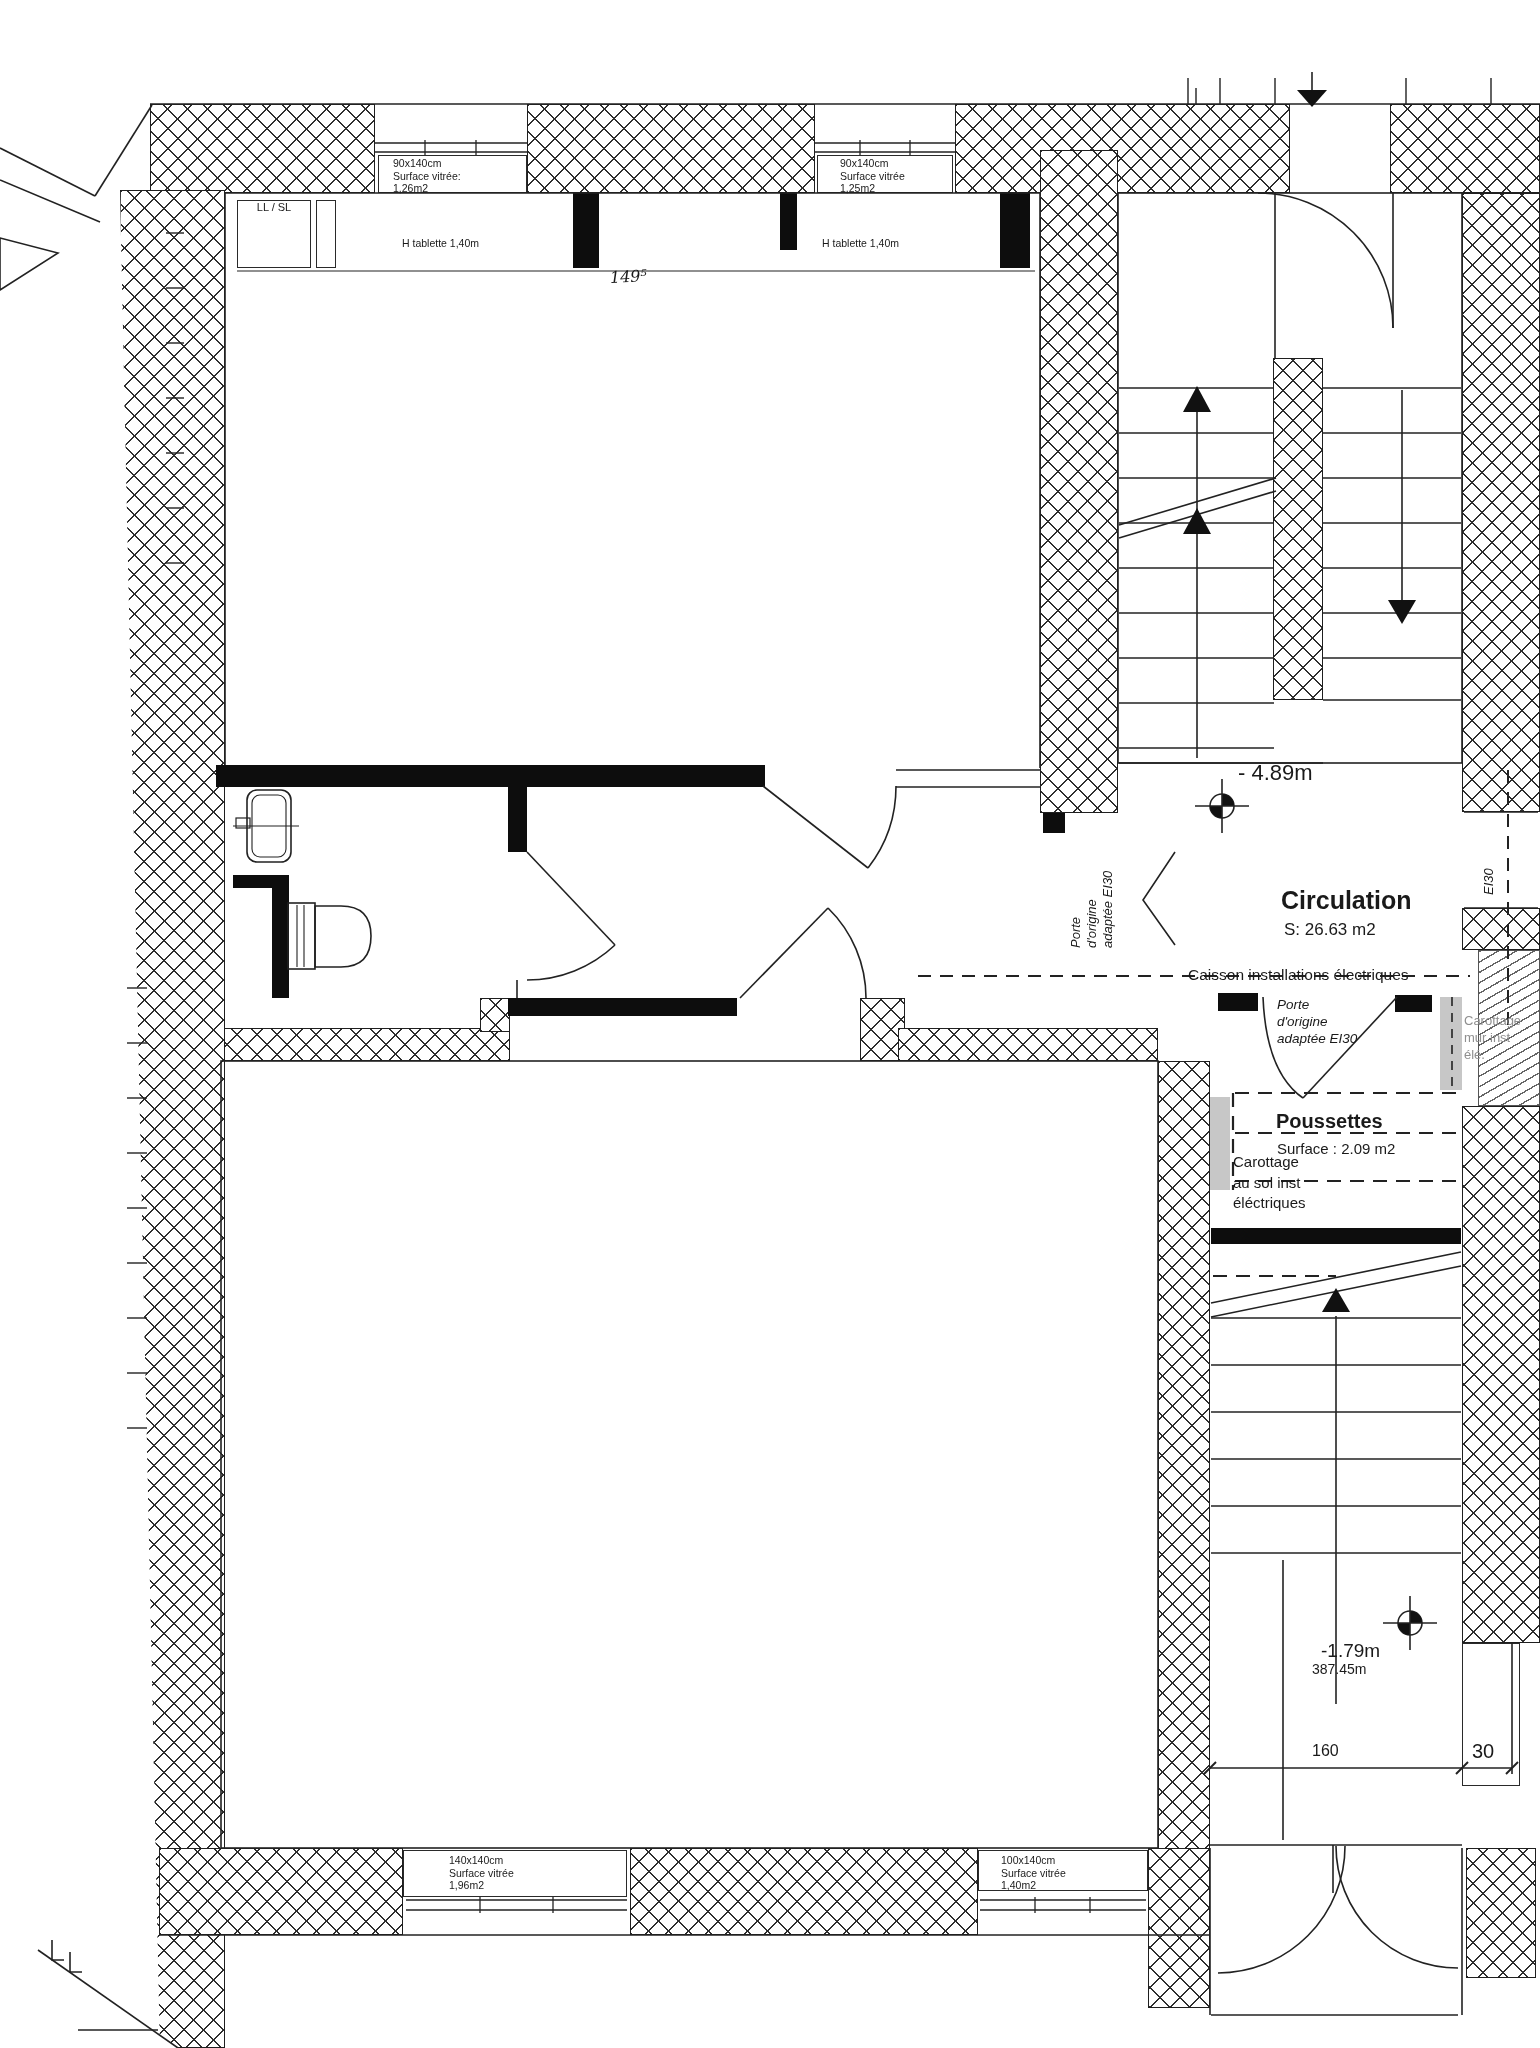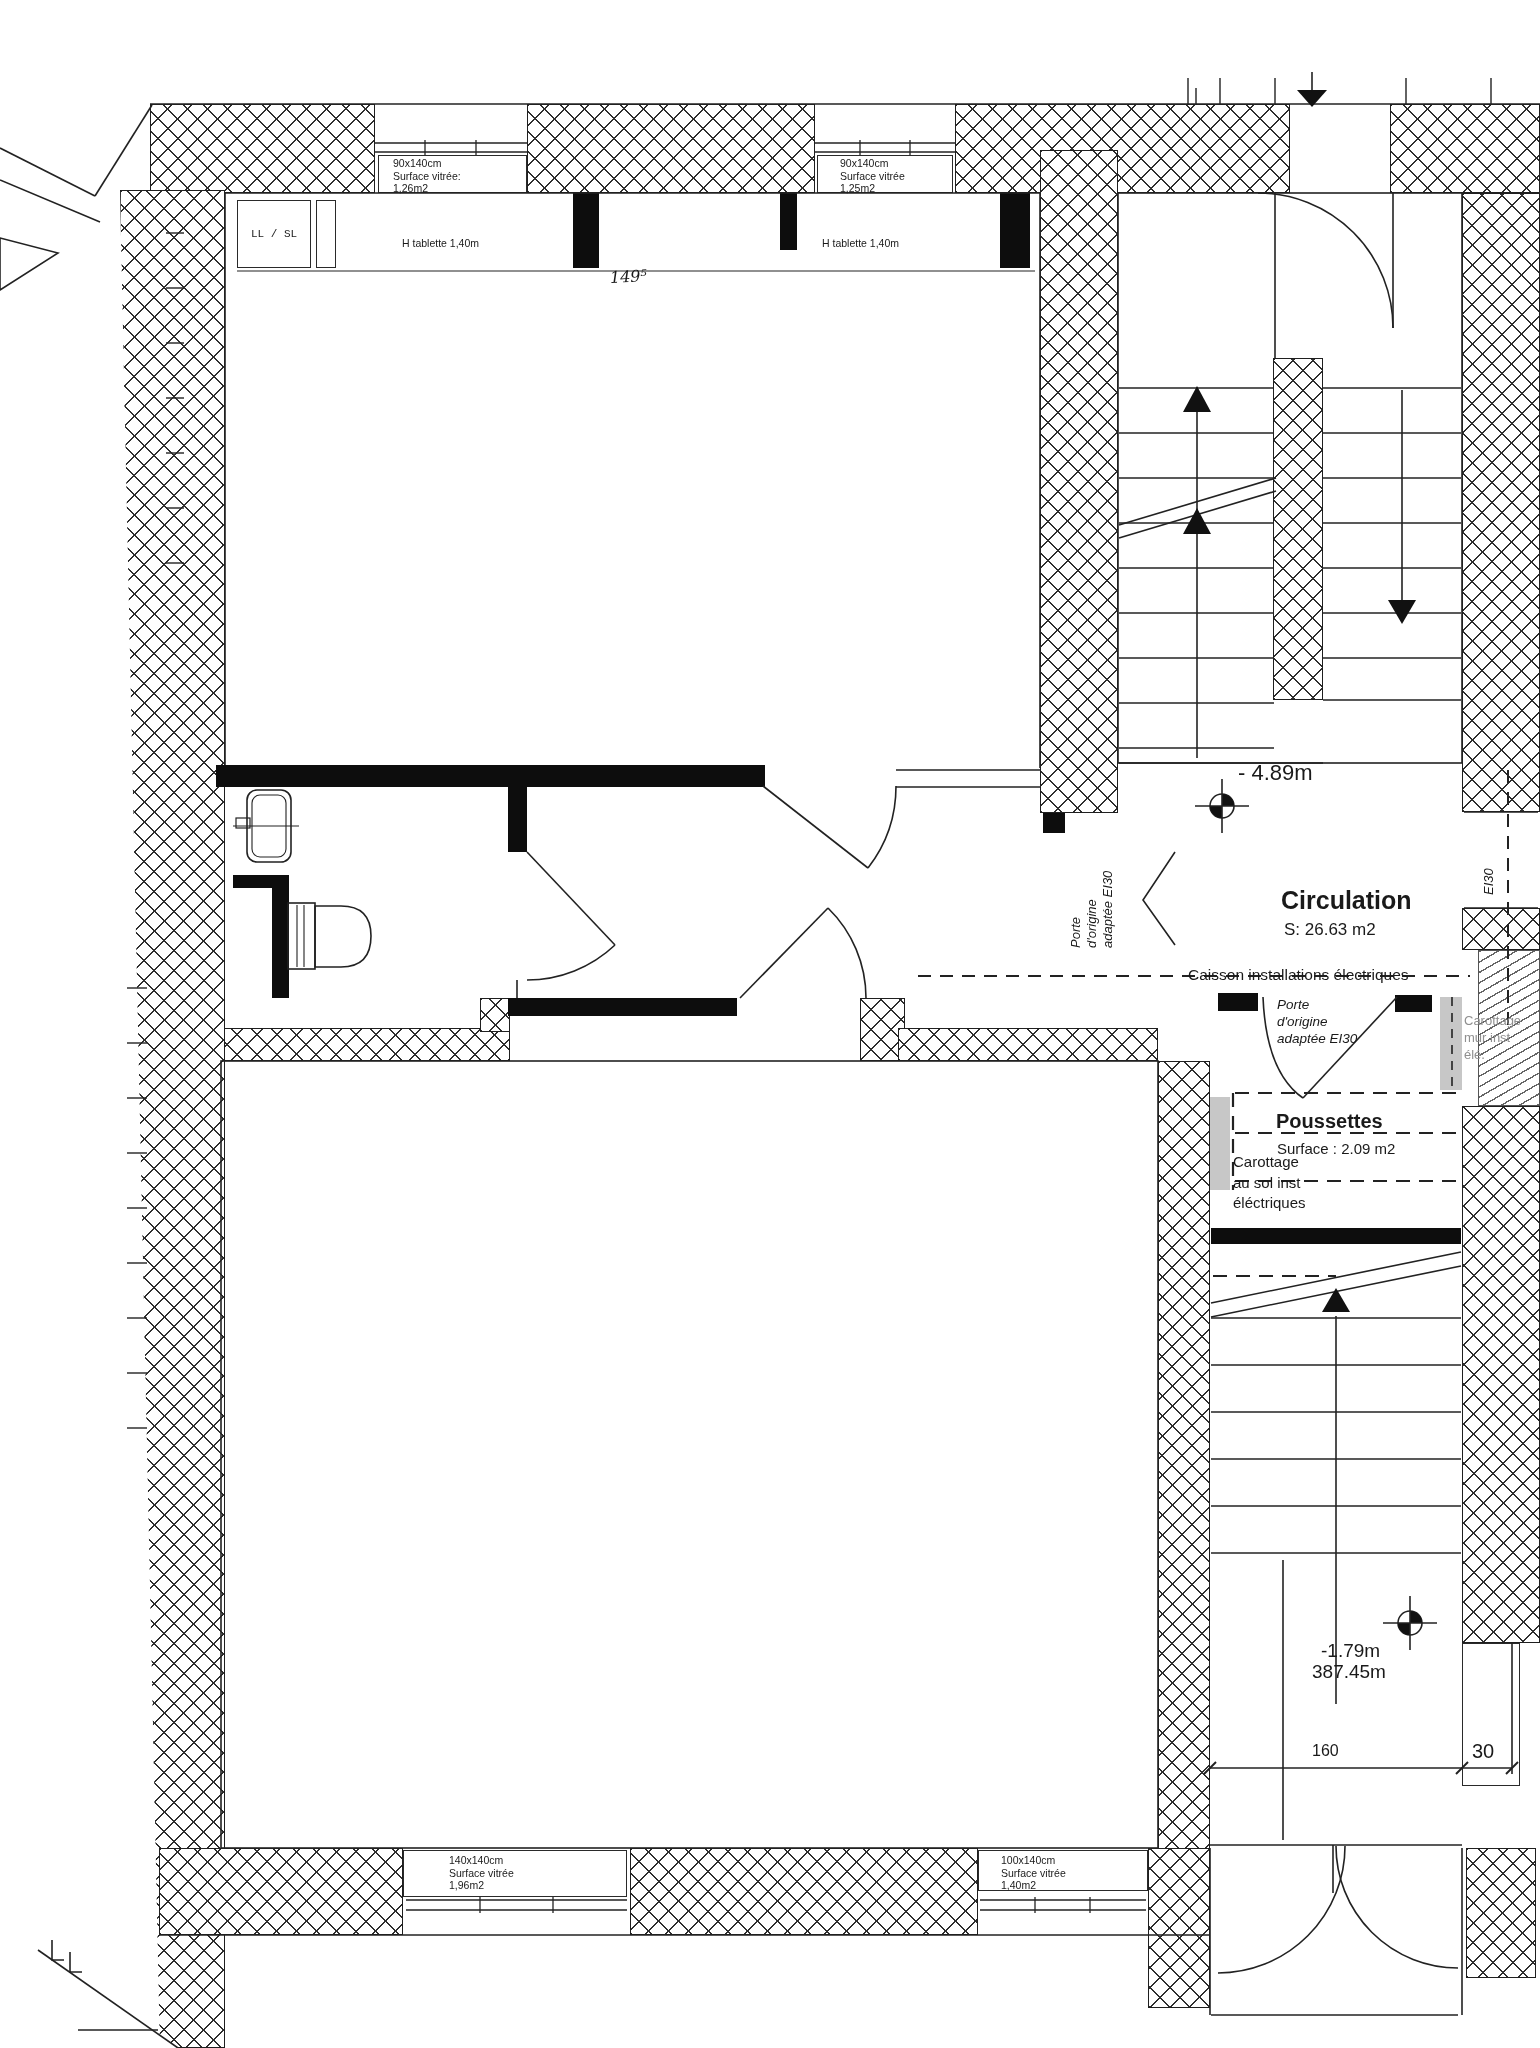--- a/index.html
+++ b/index.html
@@ -9,21 +9,21 @@
       background-image:repeating-linear-gradient(45deg,#2e2e2e 0 1.4px,transparent 1.4px 14px),
                        repeating-linear-gradient(135deg,#2e2e2e 0 1.4px,transparent 1.4px 14px);}
   .hd{position:absolute;box-sizing:border-box;border:1.4px solid #555;background-color:#fff;
       background-image:repeating-linear-gradient(150deg,#666 0 1.4px,transparent 1.4px 9px);}
   .bar{position:absolute;background:#0d0d0d;}
   .grey{position:absolute;background:#c7c7c7;}
   .box{position:absolute;box-sizing:border-box;border:1.3px solid #2a2a2a;background:#fff;}
   .lbl{position:absolute;white-space:nowrap;line-height:1.15;}
   .sm{font-size:10.5px;line-height:12.5px;}
   .it{font-style:italic;}
-  .ctr{display:flex;align-items:center;justify-content:center;font-family:Liberation Mono, monospace;}
+  .ctr{display:flex;align-items:flex-start;justify-content:center;}
   svg{position:absolute;left:0;top:0;}
   .gtx{color:#8f8f8f;}
 </style>
 </head>
 <body>
 
 <div id="plan">
 
   <div class="hx" style="left:150px;top:104px;width:225px;height:89px"></div>
   <div class="hx" style="left:527px;top:104px;width:288px;height:89px"></div>
@@ -326,18 +326,18 @@
   <div class="lbl" style="left:1276px;top:1110px;font-size:20px;font-weight:bold">Poussettes</div>
   <div class="lbl" style="left:1277px;top:1140px;font-size:15px">Surface : 2.09 m2</div>
 
   <div class="lbl" style="left:1233px;top:1152px;font-size:15px;line-height:20.5px">
     <span style="display:block">Carottage</span>
     <span style="display:block">au sol inst</span>
     <span style="display:block">éléctriques</span>
   </div>
 
   <div class="lbl" style="left:1321px;top:1640px;font-size:19px">-1.79m</div>
-  <div class="lbl" style="left:1312px;top:1661px;font-size:19px">387.45m</div>
+  <div class="lbl" style="left:1312px;top:1661px;font-size:14px">387.45m</div>
 
   <div class="lbl" style="left:1312px;top:1742px;font-size:16px">160</div>
   <div class="lbl" style="left:1472px;top:1740px;font-size:20px">30</div>
 
 </div>
 
 </body></html>

